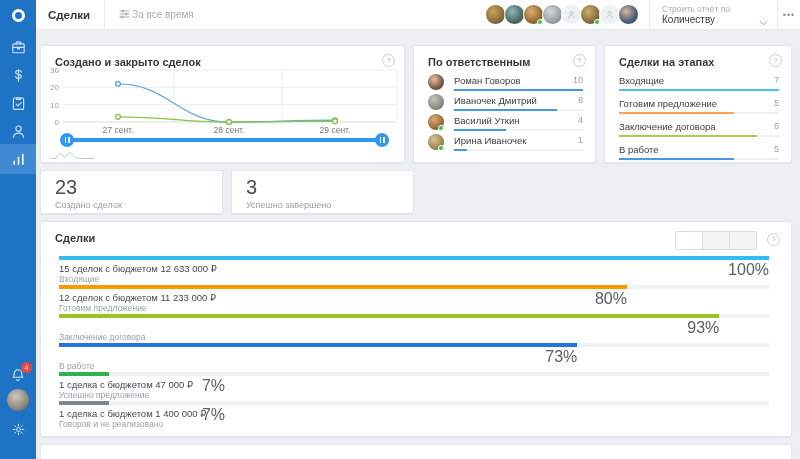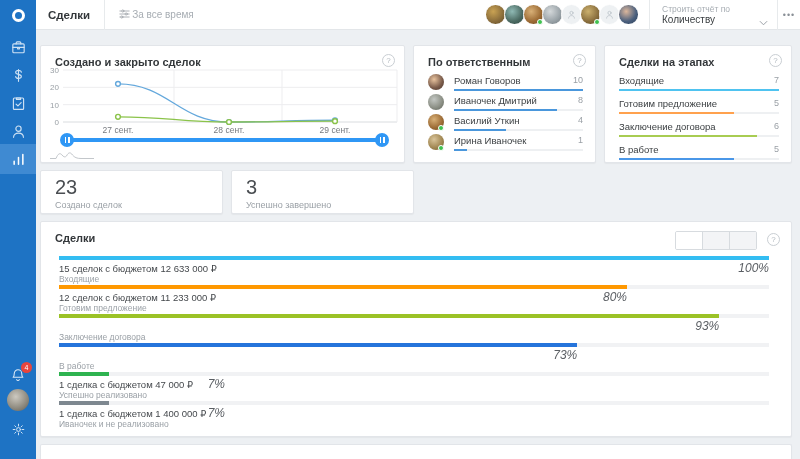--- a/index.html
+++ b/index.html
@@ -82,21 +82,21 @@
   .tab { padding:0 13px; line-height:18px; font-size:9.5px; color:#9aa0a6; background:#f3f4f6; border-left:1px solid #d7dbdf; cursor:pointer; white-space:nowrap; }
   .tab:first-child { border-left:none; }
   .tab.active { background:#fff; color:#3c4043; }
   #card-deals .help { top:11px; right:11px; }
   .deal-rows { position:absolute; left:10px; right:22px; top:34px;margin-left:8px; }
   .deal-row { position:relative; height:29px; }
   .deal-track { position:absolute; left:0; right:0; top:0; height:4px; background:#f1f2f4; }
   .deal-fill { display:block; height:4px; }
   .deal-line1 { position:absolute; left:0; top:7px; font-size:9.5px; color:#44484c; }
   .deal-line2 { position:absolute; left:0; top:18px; font-size:8.5px; color:#9aa0a6; }
-  .deal-pct { position:absolute; top:5px; width:58px; text-align:right; font-size:12px; color:#5a5e63;font-style:italic; }
+  .deal-pct { position:absolute; top:5px; width:58px; text-align:right; font-size:16px; color:#5a5e63; }
 </style>
 </head>
 <body>
 
 <div class="sidebar">
   <div class="logo">
       <span class="logo-ring"></span>
     </div>
   <div id="nav-mount">
       <div class="nav-item" style="top: 33px;">
@@ -361,27 +361,27 @@
           <span class="deal-fill" style="width: 73%; background: rgb(37, 116, 219);"></span>
         </div>
     <div class="deal-line2">В работе</div>
     <div class="deal-pct" style="left: calc(73% - 58px);">73%</div>
   </div>
       <div class="deal-row">
     <div class="deal-track">
           <span class="deal-fill" style="width: 7%; background: rgb(46, 179, 80);"></span>
         </div>
     <div class="deal-line1">1 сделка с бюджетом 47 000 ₽</div>
-    <div class="deal-line2">Успешно реализовано</div>
+    <div class="deal-line2">Успешно предложение</div>
     <div class="deal-pct" style="left: 108px;">7%</div>
   </div>
       <div class="deal-row">
     <div class="deal-track">
           <span class="deal-fill" style="width: 7%; background: rgb(126, 136, 144);"></span>
         </div>
     <div class="deal-line1">1 сделка с бюджетом 1 400 000 ₽</div>
-    <div class="deal-line2">Иваночек и не реализовано</div>
+    <div class="deal-line2">Говоров и не реализовано</div>
     <div class="deal-pct" style="left: 108px;">7%</div>
   </div>
     </div>
 </div>
 
 <div class="card" id="card-next"></div>
 
 </body></html>

